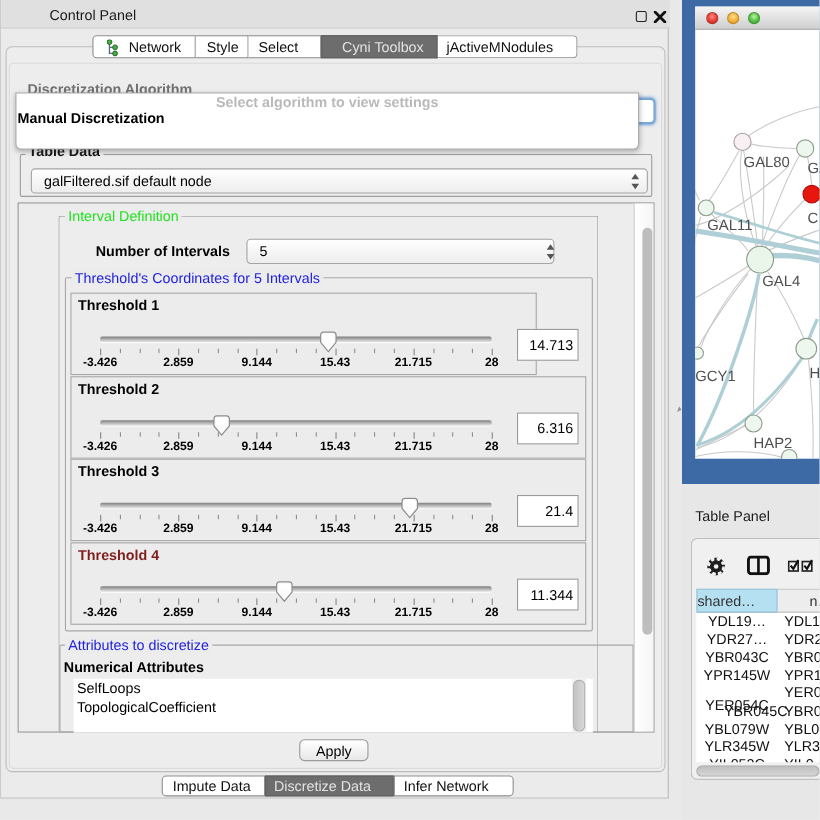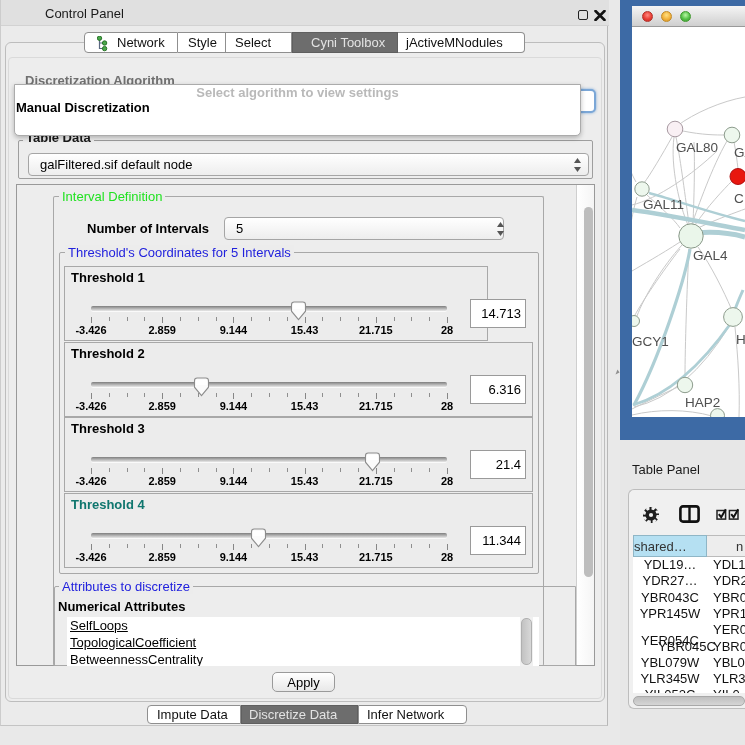--- a/index.html
+++ b/index.html
@@ -188,21 +188,21 @@
         <div class="abs" style="left:215.6px;top:57px;width:48px;text-align:center;font-size:11px;font-weight:bold;color:#000;">15.43</div>
         <div class="abs" style="left:286.8px;top:57px;width:48px;text-align:center;font-size:11px;font-weight:bold;color:#000;">21.715</div>
         <div class="abs" style="left:358.0px;top:57px;width:48px;text-align:center;font-size:11px;font-weight:bold;color:#000;">28</div>
         <svg class="abs" style="left:298.5px;top:34px;" width="17" height="20" viewBox="0 0 17 20">
      <path d="M4.2 1 L12.8 1 Q15.5 1 15.5 3.8 L15.5 10.2 L8.5 18.6 L1.5 10.2 L1.5 3.8 Q1.5 1 4.2 1 Z" fill="#fbfbfb" stroke="#8c8c8c" stroke-width="1.1"></path>
      <path d="M3 3 L14 3 L14 8 L3 8 Z" fill="#ffffff"></path>
   </svg>
         <div class="abs" style="left:405px;top:32px;width:56px;height:29px;background:#fff;border:1px solid #9a9a9a;font-size:13px;color:#000;text-align:right;padding:6px 4px 0 0;">21.4</div>
       </div>
       <div class="abs" style="left:63px;top:493px;width:469px;height:75px;border:1px solid #a8a8a8;background:#ececec;">
-        <div class="abs" style="left:6px;top:3px;font-size:13px;font-weight:bold;color:#0f766e;">Threshold 4</div>
+        <div class="abs" style="left:6px;top:3px;font-size:13px;font-weight:bold;color:#7f1d1d;">Threshold 4</div>
         <div class="abs" style="left:26px;top:39px;width:356px;height:5px;background:linear-gradient(#7e7e7e,#e8e8e8);border-radius:2px;box-shadow:0 1px 0 #fafafa;"></div>
         <div class="abs" style="left:26.0px;top:50px;width:1px;height:6px;background:#868686;"></div>
         <div class="abs" style="left:43.8px;top:50px;width:1px;height:4px;background:#8e8e8e;"></div>
         <div class="abs" style="left:61.6px;top:50px;width:1px;height:4px;background:#8e8e8e;"></div>
         <div class="abs" style="left:79.4px;top:50px;width:1px;height:4px;background:#8e8e8e;"></div>
         <div class="abs" style="left:97.2px;top:50px;width:1px;height:6px;background:#868686;"></div>
         <div class="abs" style="left:115.0px;top:50px;width:1px;height:4px;background:#8e8e8e;"></div>
         <div class="abs" style="left:132.8px;top:50px;width:1px;height:4px;background:#8e8e8e;"></div>
         <div class="abs" style="left:150.6px;top:50px;width:1px;height:4px;background:#8e8e8e;"></div>
         <div class="abs" style="left:168.4px;top:50px;width:1px;height:6px;background:#868686;"></div>
@@ -229,23 +229,22 @@
      <path d="M3 3 L14 3 L14 8 L3 8 Z" fill="#ffffff"></path>
   </svg>
         <div class="abs" style="left:405px;top:32px;width:56px;height:29px;background:#fff;border:1px solid #9a9a9a;font-size:13px;color:#000;text-align:right;padding:6px 4px 0 0;">11.344</div>
       </div>
     </div>
 
   <div class="abs" style="left:53px;top:586px;width:522px;height:80px;border:1px solid #a8a8a8;border-top-left-radius:2px;"></div>
   <div class="abs" style="left:58px;top:579px;background:#ececec;padding:0 3px;font-size:13px;color:#2222dd;">Attributes to discretize</div>
   <div class="abs" style="left:57px;top:599px;font-size:13px;font-weight:bold;color:#000;">Numerical Attributes</div>
   <div class="abs" style="left:66px;top:617px;width:472px;height:49px;background:#fff;overflow:hidden;font-size:13px;color:#000;">
-    <div style="padding:1px 16px 1px 3px;text-decoration:underline;">SelfLoops</div>
-    <div style="padding:1px 0 1px 3px;text-decoration:underline;">TopologicalCoefficient</div>
-    <div style="padding:1px 0 1px 3px;">BetweennessCentrality</div>
+    <div style="padding:1px 16px 1px 3px;">SelfLoops</div>
+    <div style="padding:1px 0 1px 3px;">TopologicalCoefficient</div>
     <div class="abs" style="left:453px;top:0;width:13px;height:49px;background:#f0f0f0;">
       <div class="abs" style="left:1px;top:1px;width:11px;height:47px;background:linear-gradient(90deg,#c2c2c2,#d8d8d8);border:1px solid #b0b0b0;border-radius:5px;"></div>
     </div>
   </div>
 
   <div class="abs" style="left:271px;top:672px;width:63px;height:20px;background:linear-gradient(#ffffff,#e8e8e8);border:1px solid #9a9a9a;border-radius:5px;text-align:center;font-size:13px;color:#000;padding-top:2px;">Apply</div>
 
   <div class="abs" id="bottabs" style="left:146px;top:705px;height:19px;font-size:13px;color:#111;">
     <div class="abs" style="left:0;top:0;width:94px;height:19px;background:#fff;border:1px solid #8f8f8f;border-radius:4px 0 0 4px;"></div>
     <div class="abs" style="left:94px;top:0;width:117px;height:19px;background:#6d6d6d;border:1px solid #5f5f5f;"></div>

